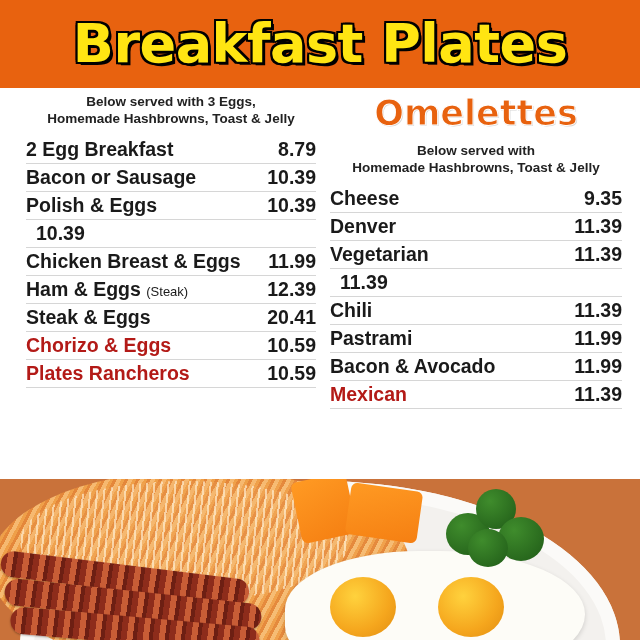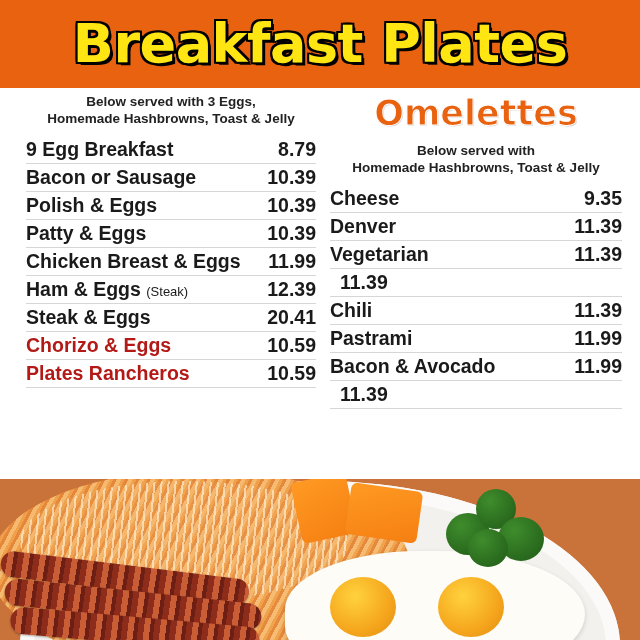--- a/index.html
+++ b/index.html
@@ -244,33 +244,32 @@
   <div class="menu-body">
 
     <div class="column col-left">
       <div class="subnote">
         <div>Below served with 3 Eggs,</div>
         <div>Homemade Hashbrowns, Toast &amp; Jelly</div>
       </div>
       <div class="items">
 
         <div class="row">
-          <span class="name">9 Egg Breakfast</span>
+          <span class="name">2 Egg Breakfast</span>
           <span class="price">8.79</span>
         </div>
         <div class="row">
           <span class="name">Bacon or Sausage</span>
           <span class="price">10.39</span>
         </div>
         <div class="row">
           <span class="name">Polish &amp; Eggs</span>
           <span class="price">10.39</span>
         </div>
         <div class="row">
-          <span class="name">Patty &amp; Eggs</span>
           <span class="price">10.39</span>
         </div>
         <div class="row">
           <span class="name">Chicken Breast &amp; Eggs</span>
           <span class="price">11.99</span>
         </div>
         <div class="row">
           <span class="name"><span>Ham &amp; Eggs</span> <span class="qualifier">(Steak)</span></span>
           <span class="price">12.39</span>
         </div>
@@ -319,20 +318,21 @@
         </div>
         <div class="row">
           <span class="name">Pastrami</span>
           <span class="price">11.99</span>
         </div>
         <div class="row">
           <span class="name">Bacon &amp; Avocado</span>
           <span class="price">11.99</span>
         </div>
         <div class="row highlight">
+          <span class="name">Mexican</span>
           <span class="price">11.39</span>
         </div>
 
       </div>
     </div>
 
   </div>
 
   <div class="photo">
     <div class="plate"></div>

